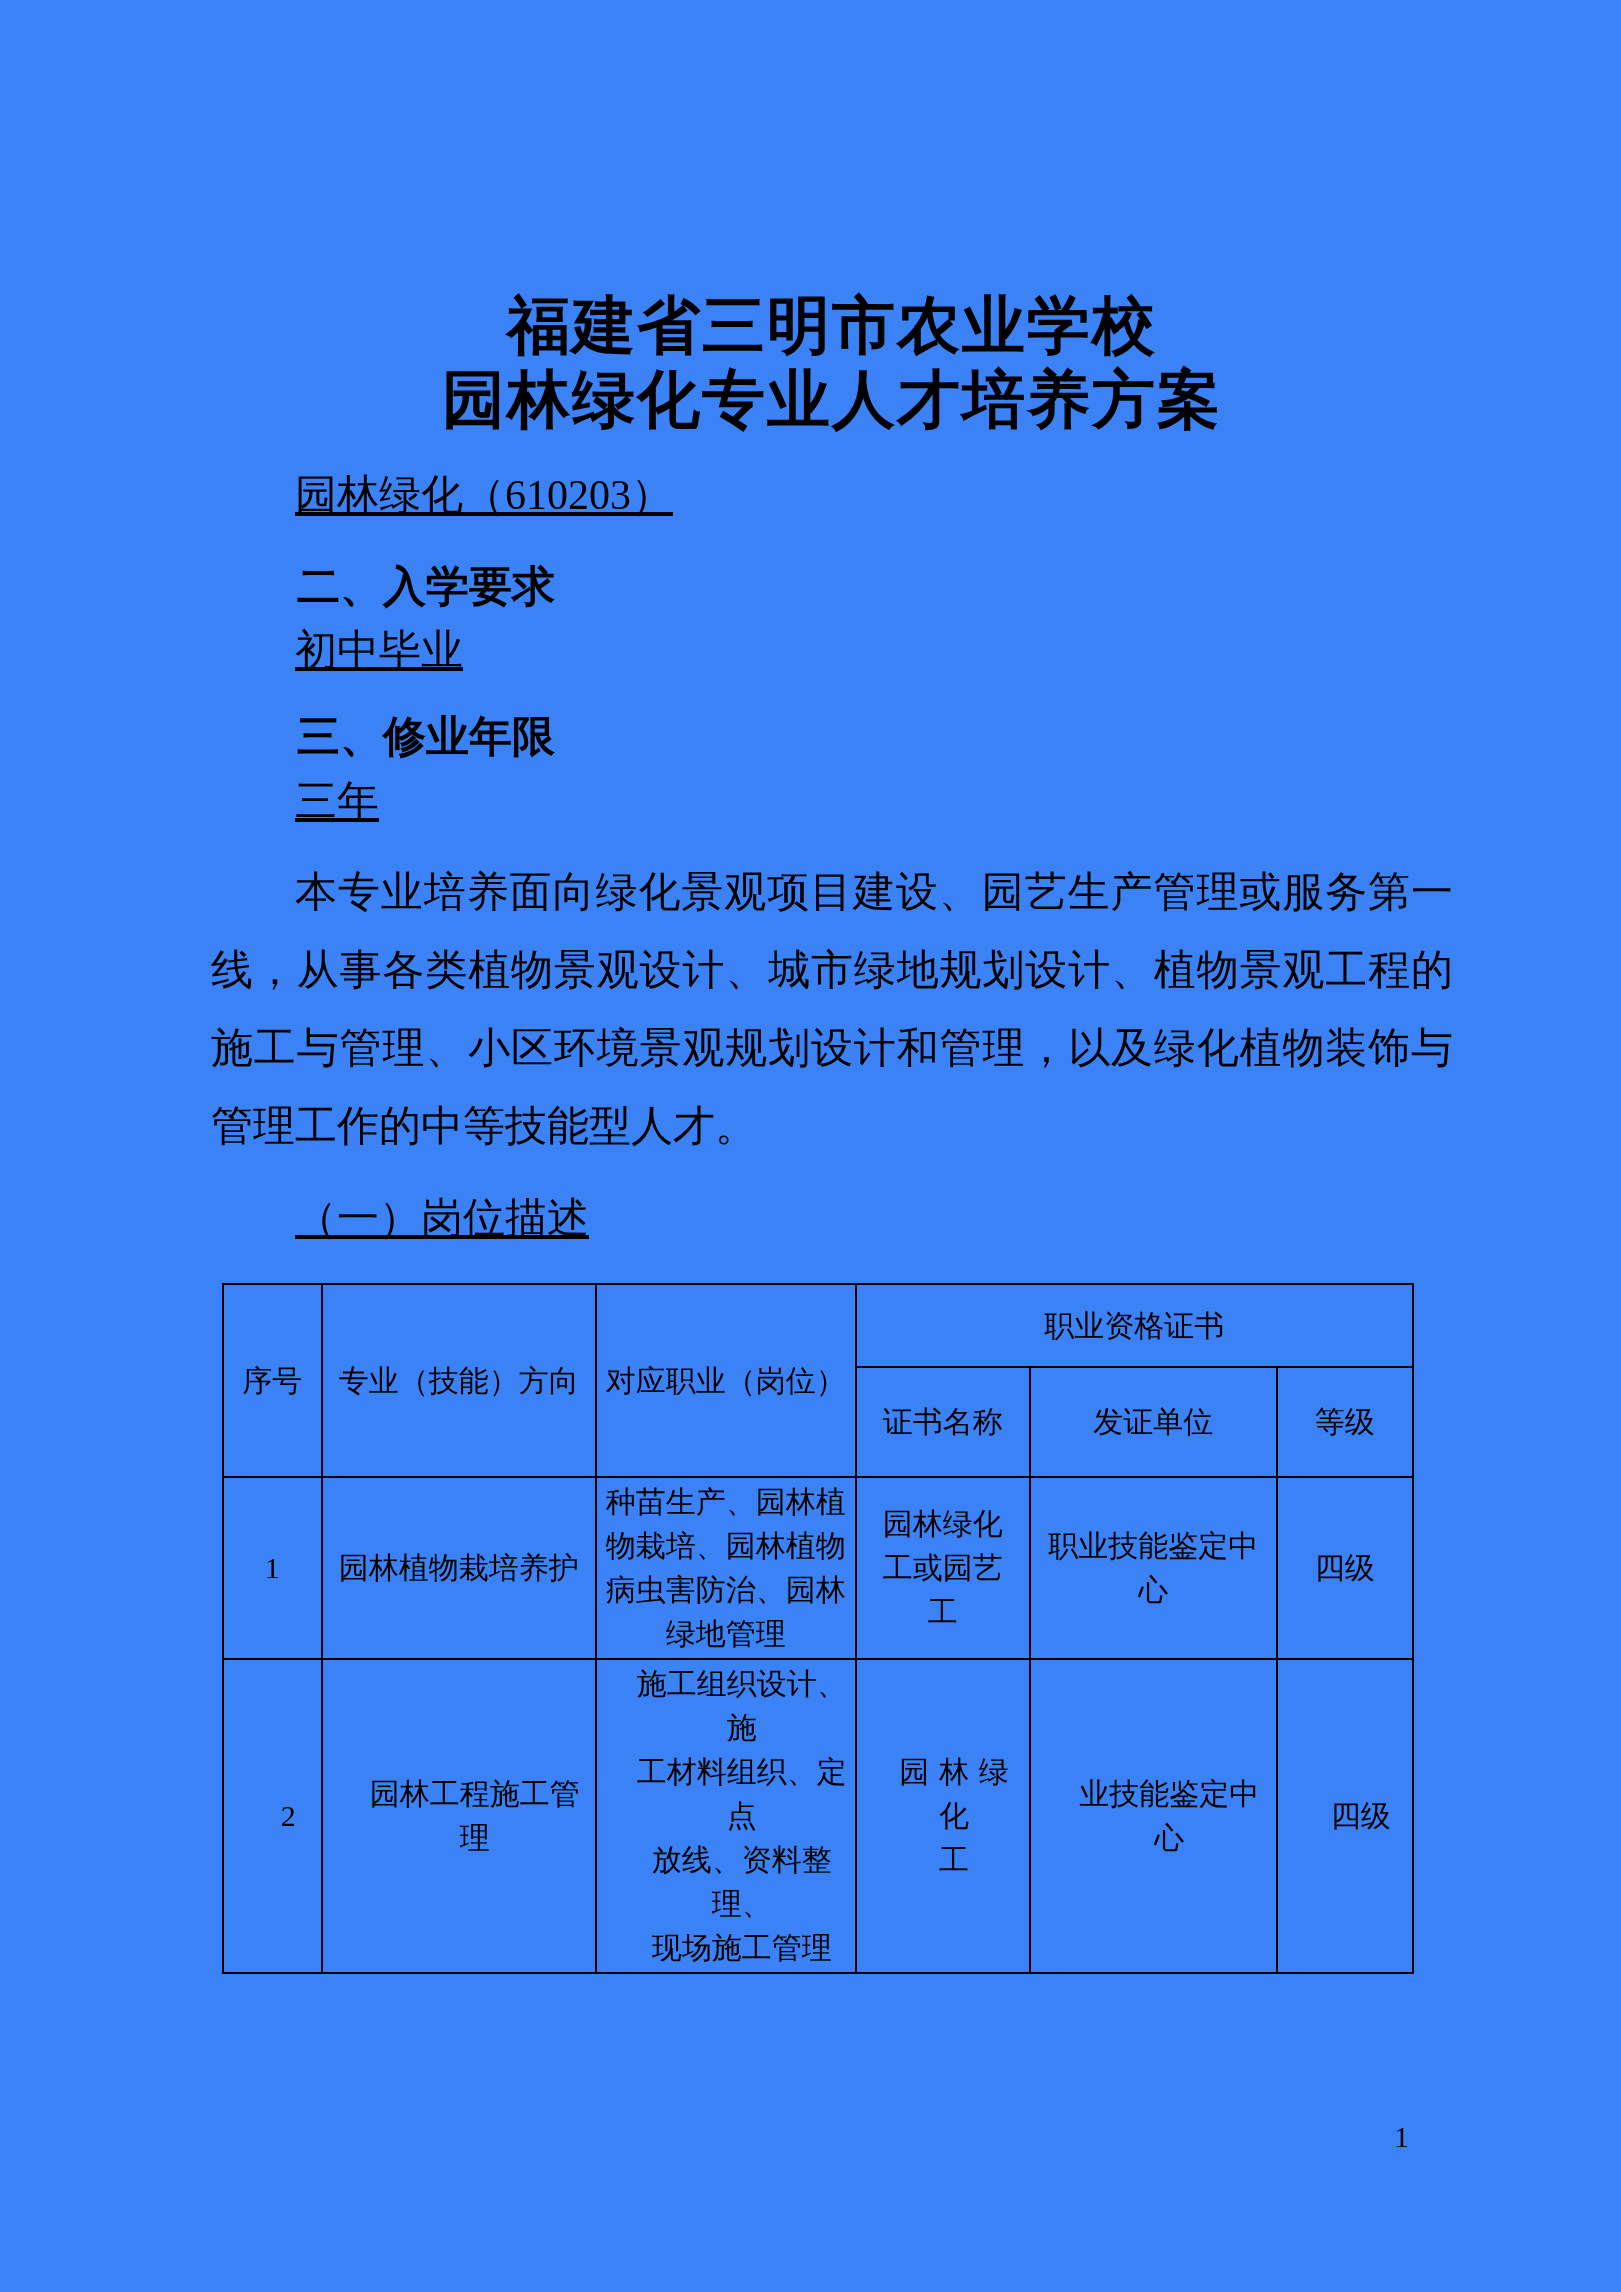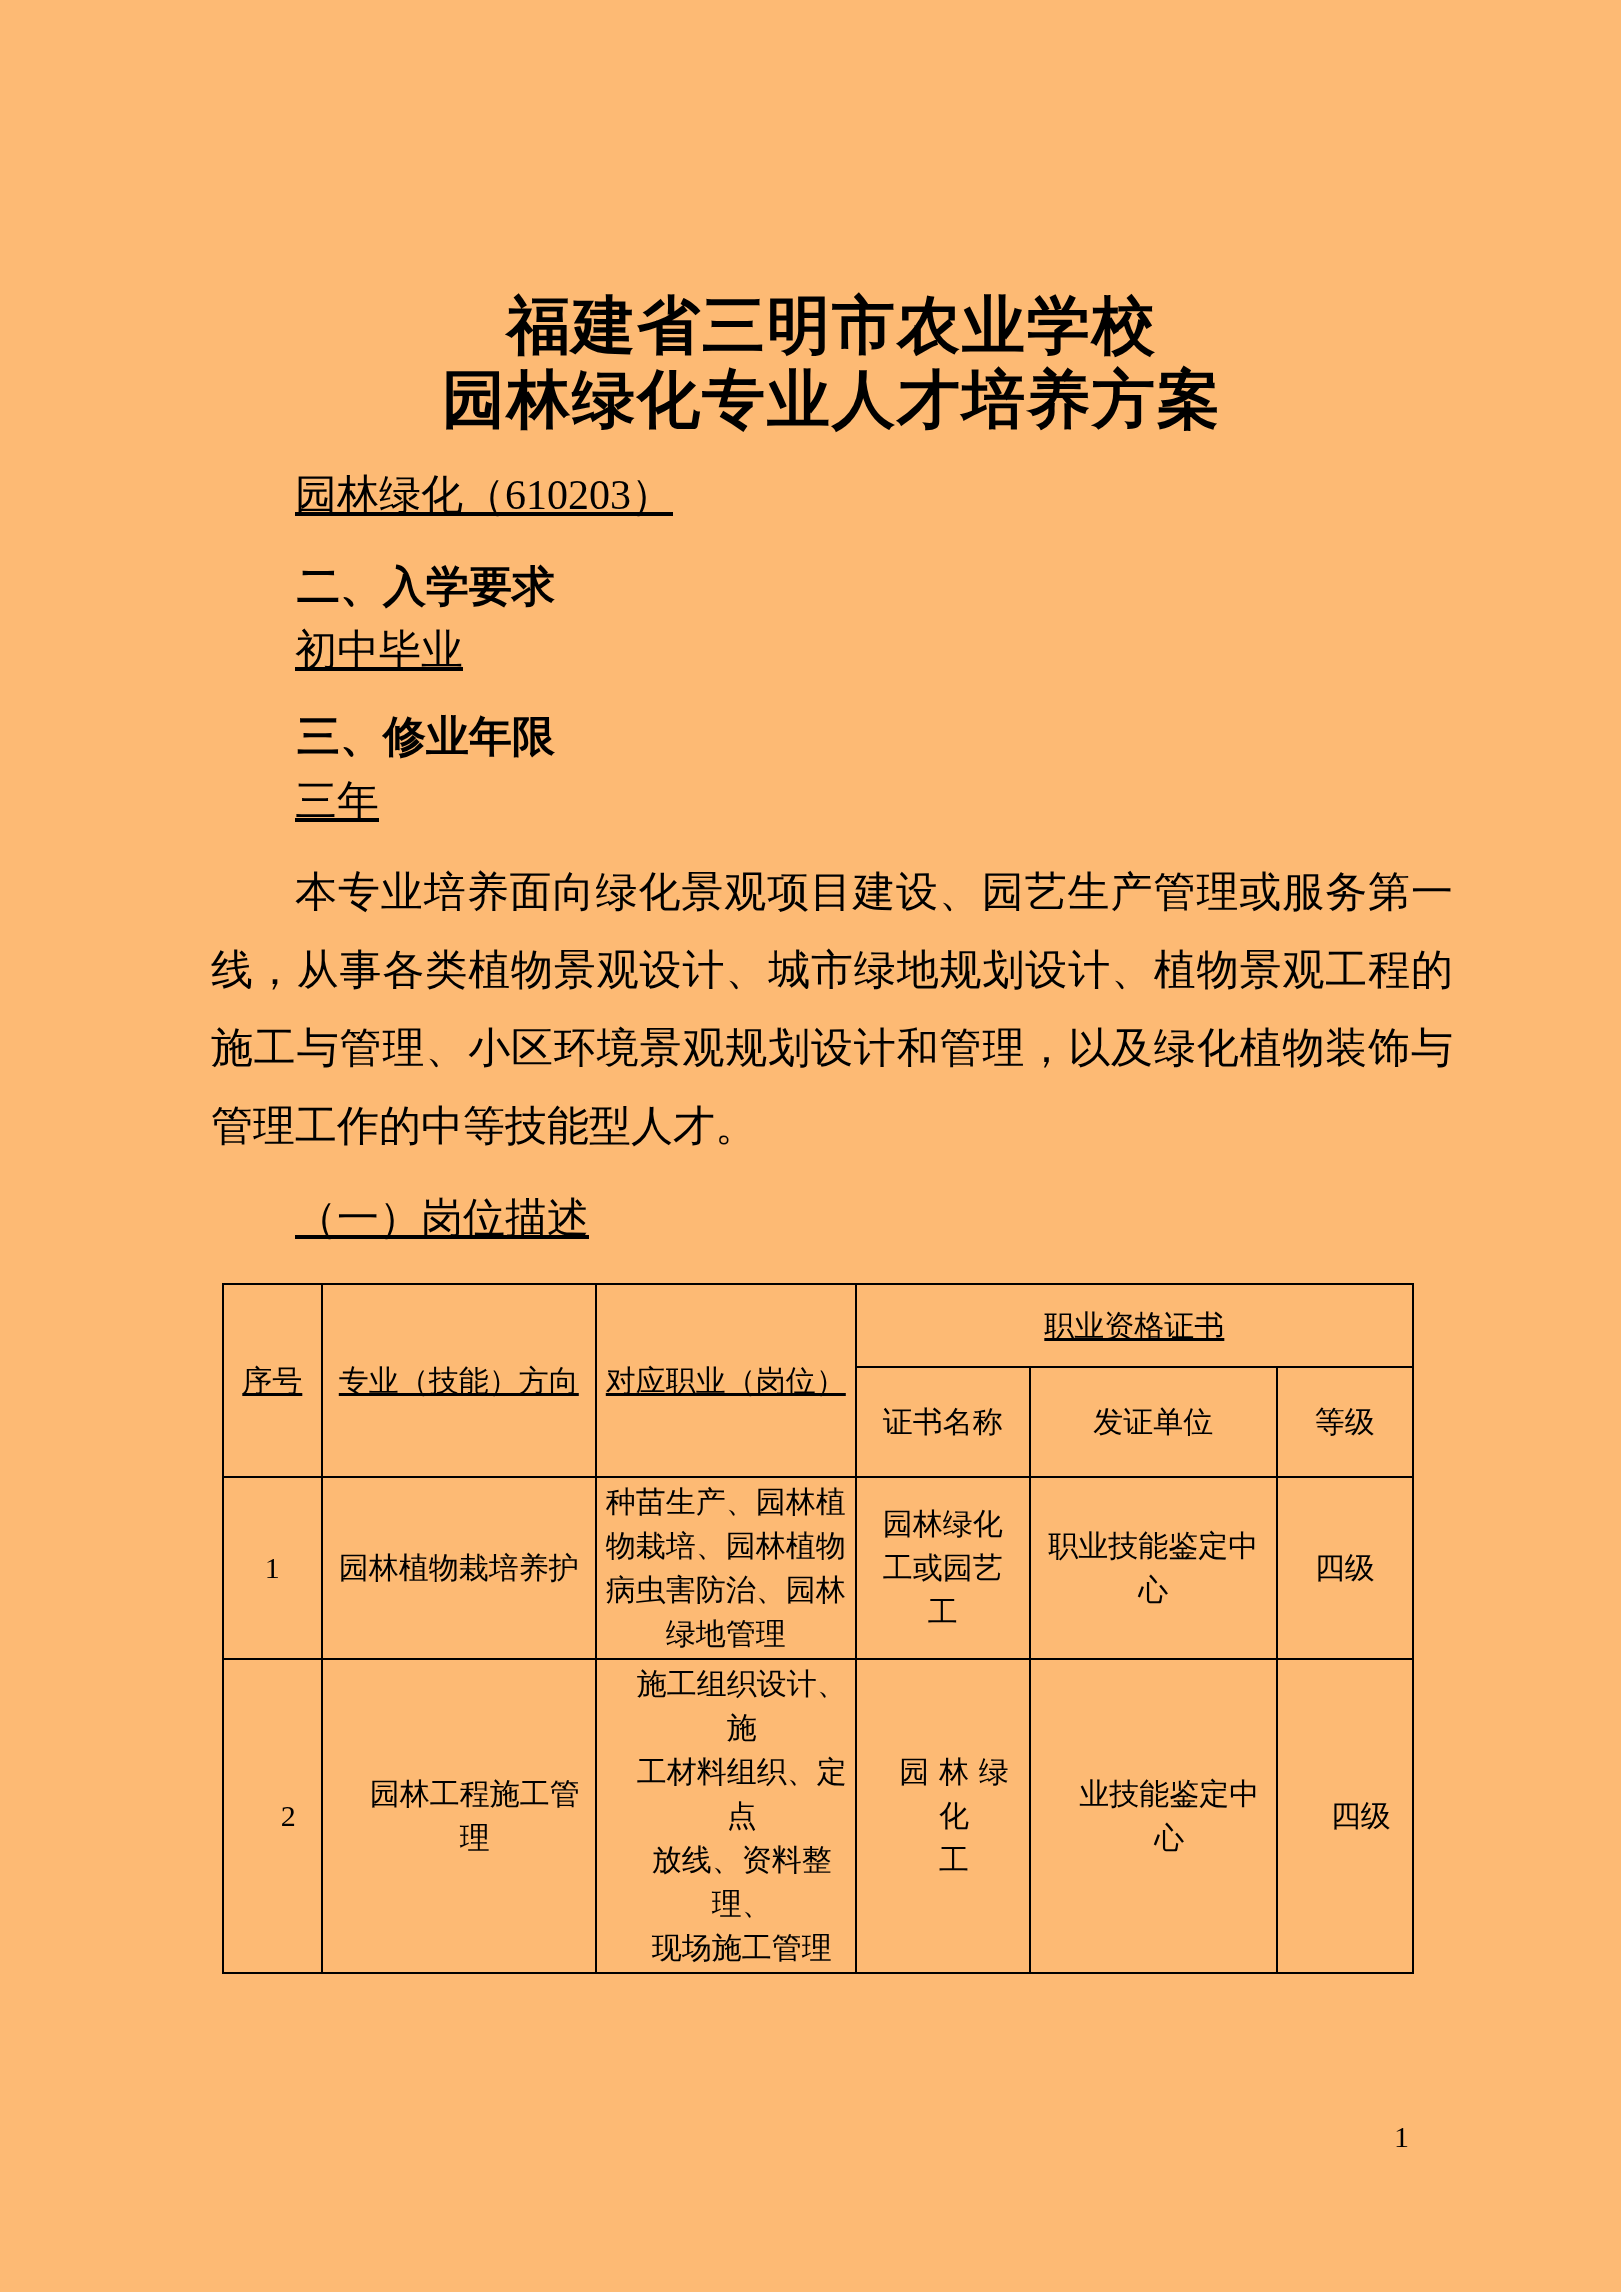--- a/index.html
+++ b/index.html
@@ -1,19 +1,19 @@
 <!DOCTYPE html>
 <html><head>
 <meta charset="utf-8">
 <style>
   html,body{margin:0;padding:0;background:#888;}
   .page{
     position:relative;
     width:1621px;height:2293px;
-    background:#fdba74;
+    background:#3b82f6;
     margin:0 auto;
     overflow:hidden;
     color:#000;
     font-family:"Liberation Serif","DejaVu Serif",serif;
   }
   .content{
     position:absolute;
     left:211px;top:0;
     width:1242px;
   }
@@ -66,21 +66,21 @@
     font-size:30px;
   }
   table.jobs td{
     border:2px solid #000;
     text-align:center;
     vertical-align:middle;
     padding:2px 3.9px;
     line-height:44px;
     white-space:pre-line;
   }
-  tr.hdrA td{height:77px;text-decoration:underline;}
+  tr.hdrA td{height:77px;}
   tr.hdrB td{height:104px;}
   tr.row1 td{height:165px;}
   tr.row2 td{height:188px;padding-left:36px;}
   td.spread{letter-spacing:9.8px;}
   .page-num{
     position:absolute;
     left:1394px;top:2117px;
     font-family:"Liberation Serif","DejaVu Serif",serif;
     font-size:30px;
     line-height:39px;

